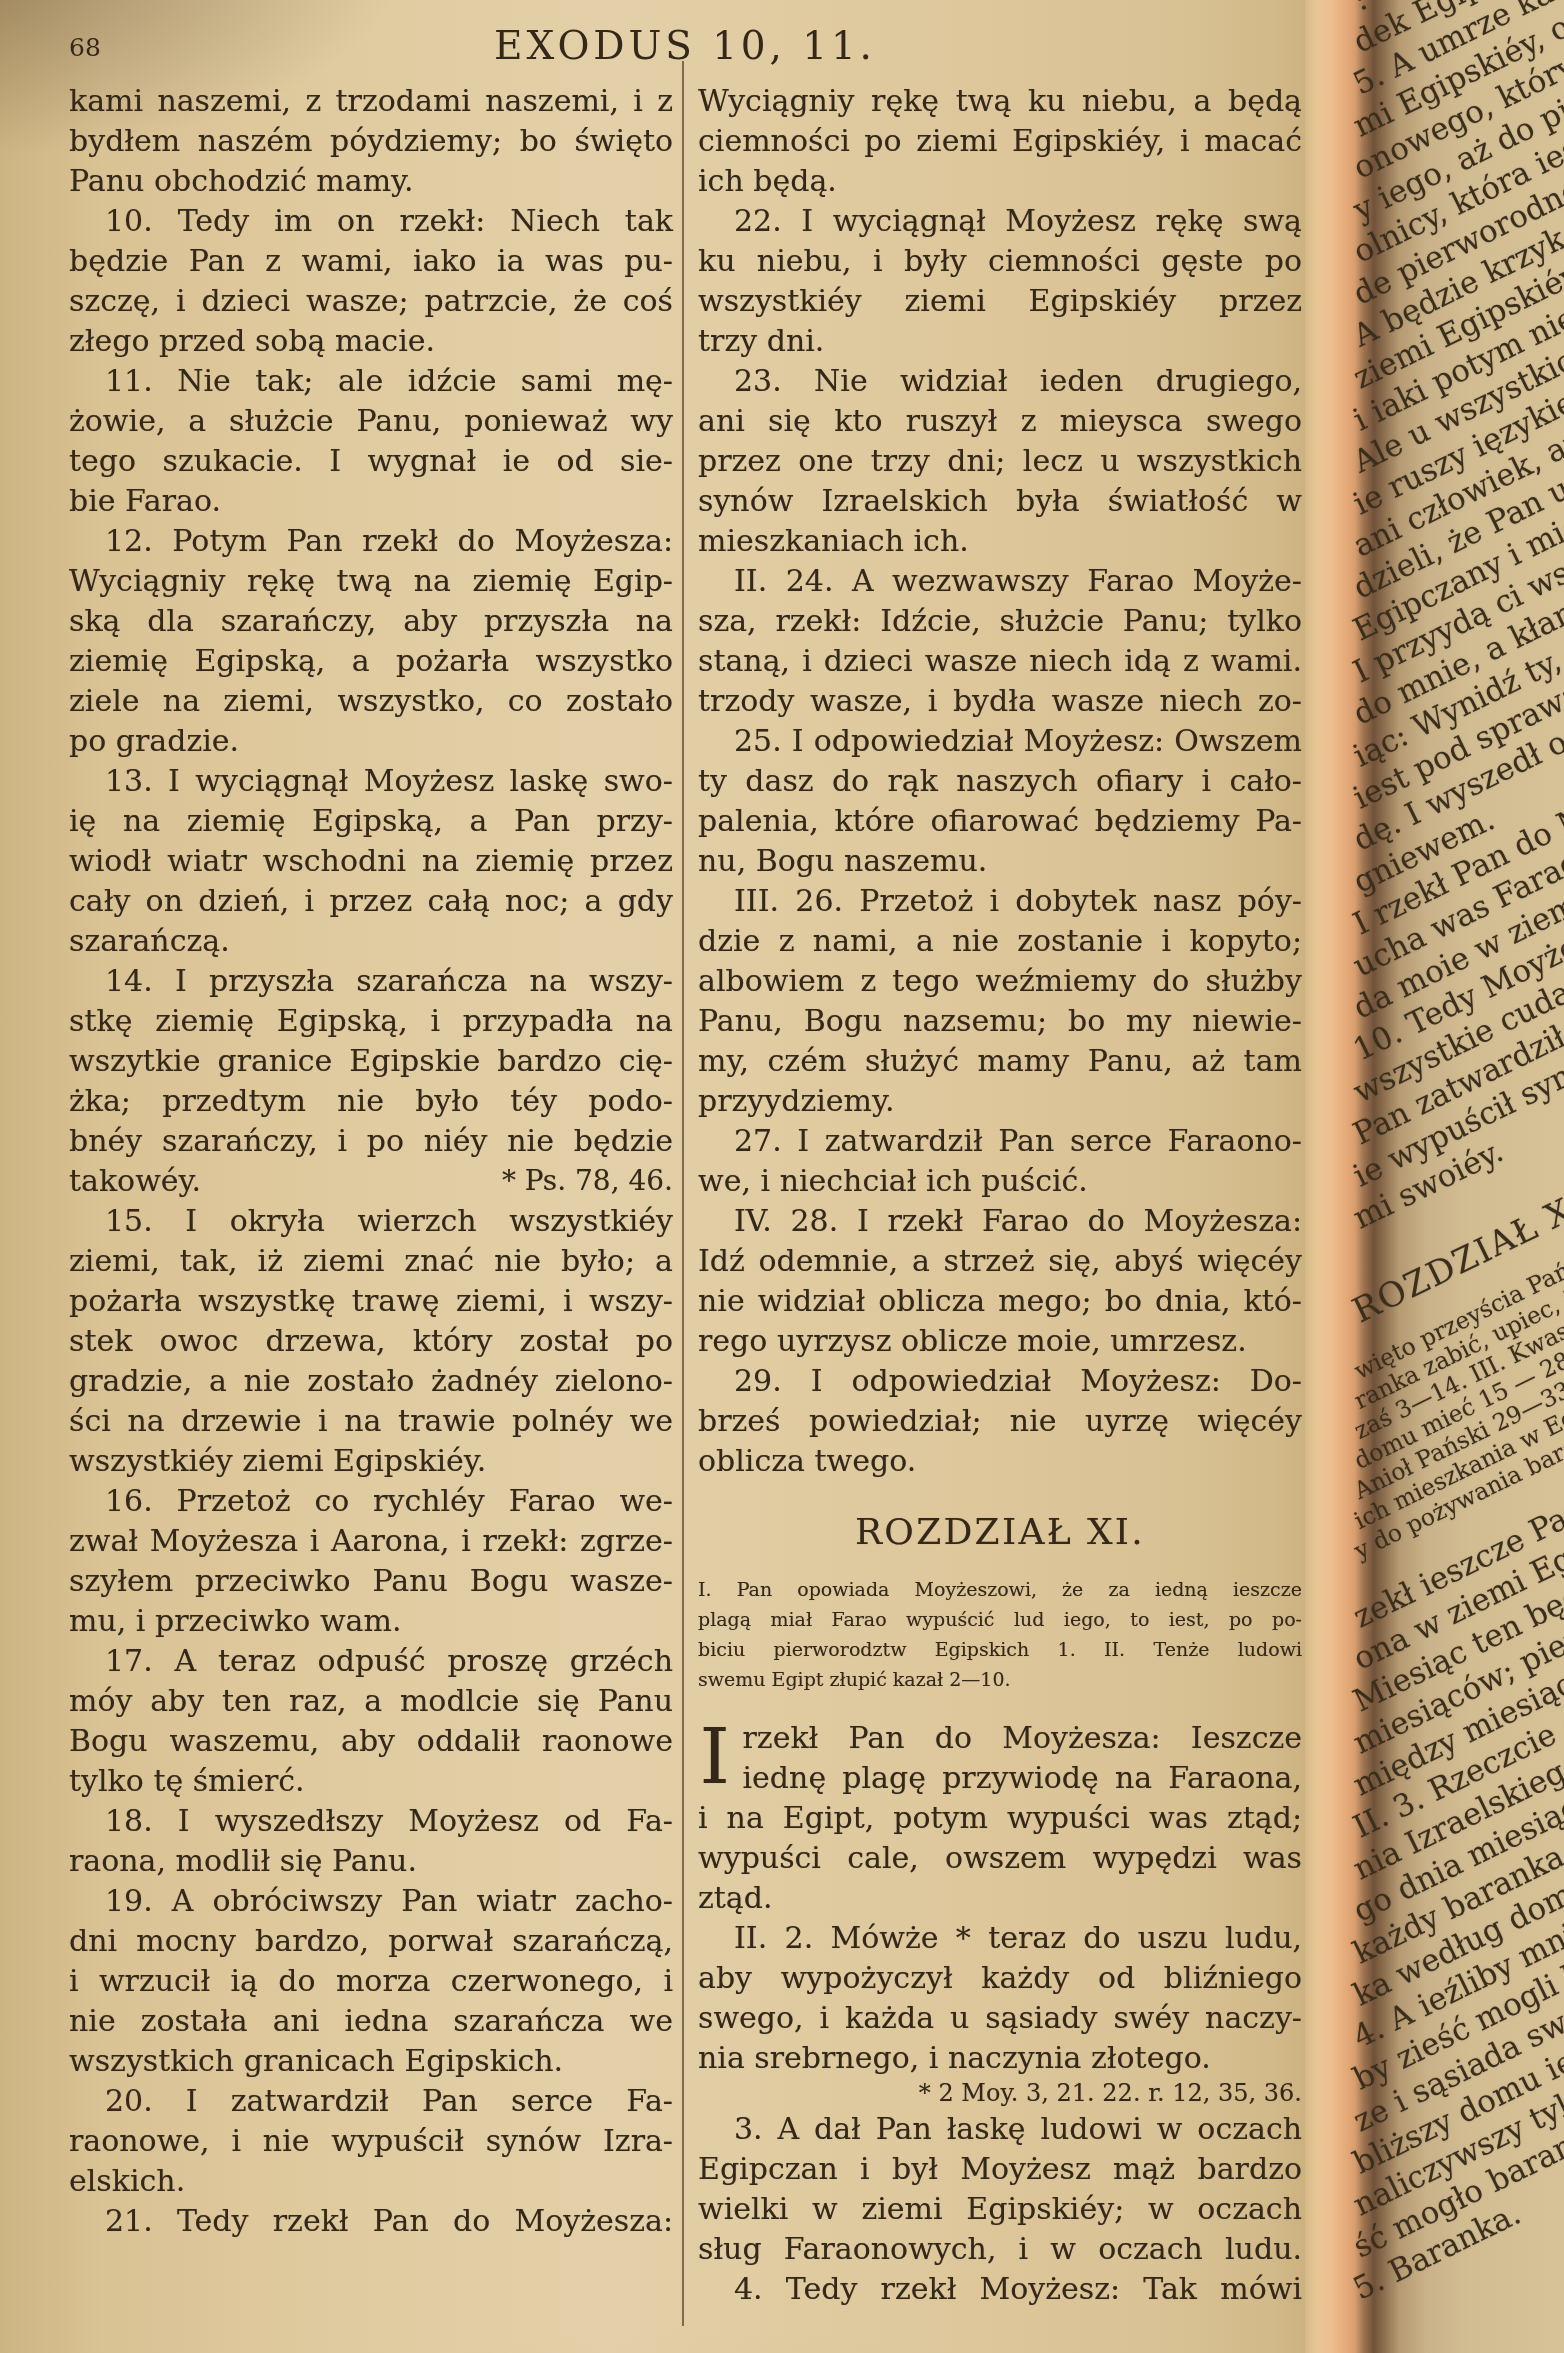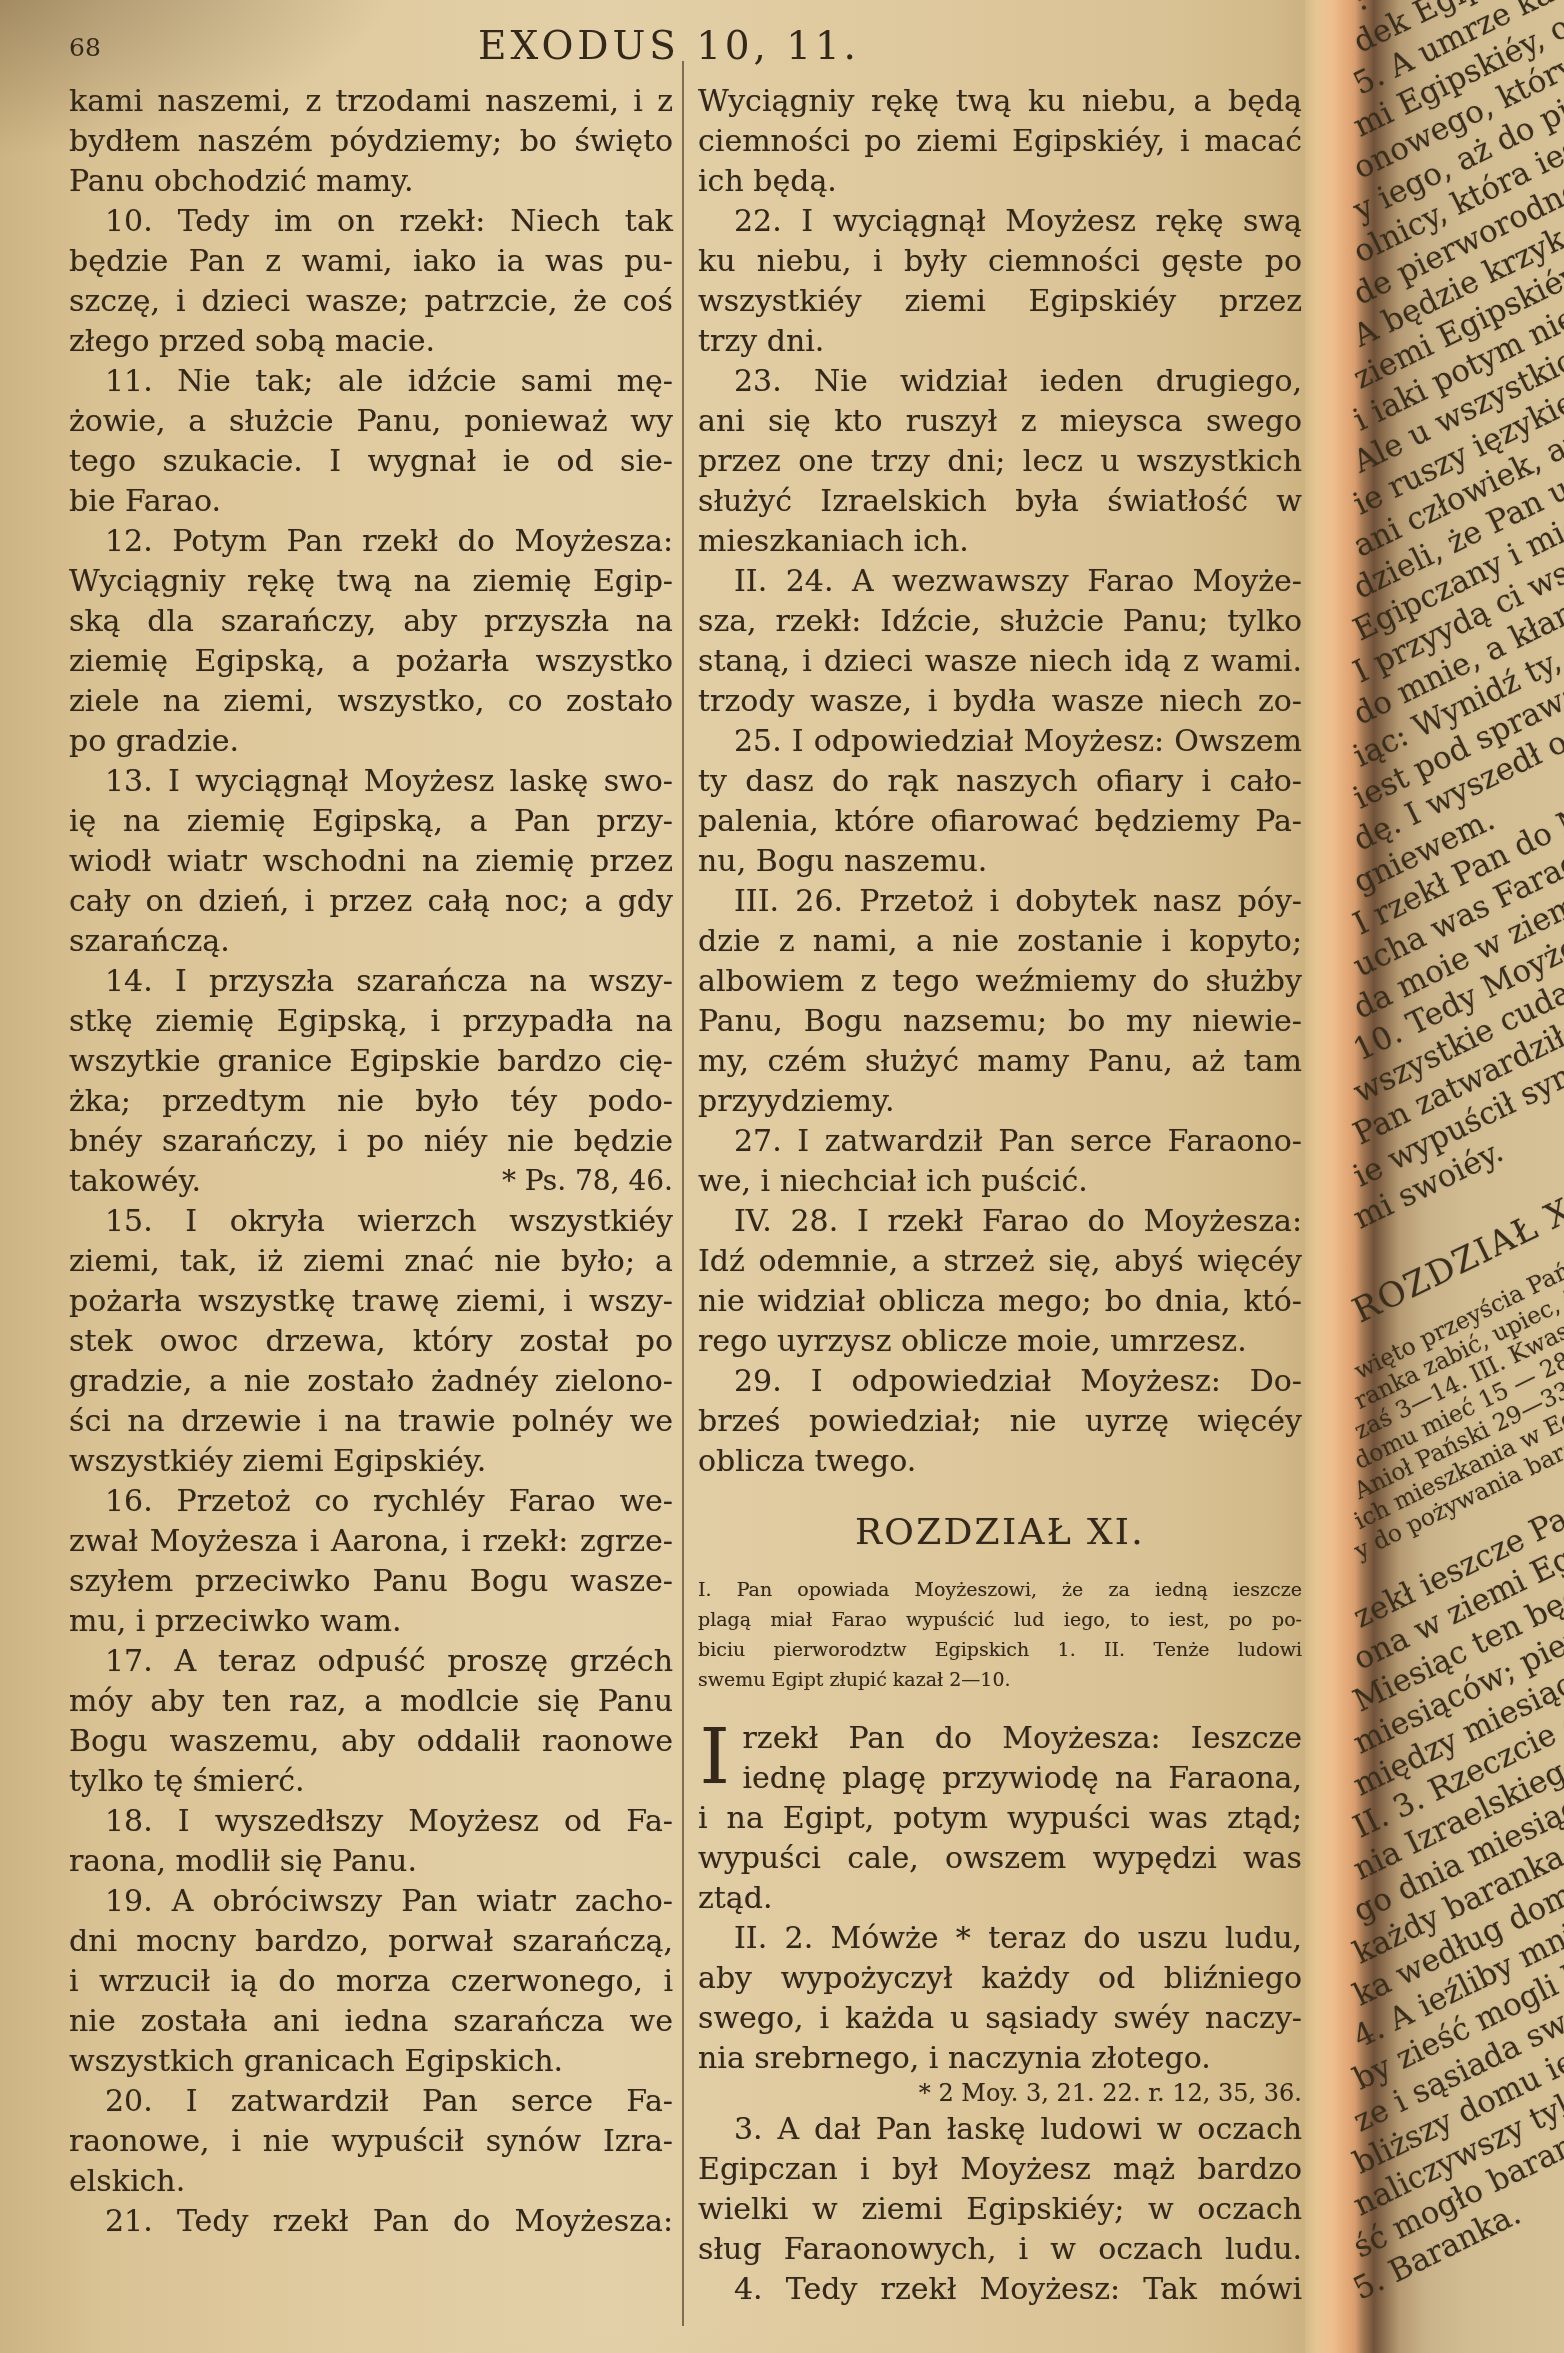--- a/index.html
+++ b/index.html
@@ -10,21 +10,21 @@
     background:#d8c298;
   }
   .page{
     position:absolute;inset:0;
     background:
       radial-gradient(704px 329px at -31px -47px, rgba(62,38,16,.38), rgba(62,38,16,0) 62%),
       radial-gradient(1095px 548px at 45% 115%, rgba(120,90,50,.10), rgba(120,90,50,0) 70%),
       linear-gradient(90deg,#cdb483 0px,#d9c294 102px,#e0cba0 336px,#e3d0a8 610px,#dfc99e 876px,#d9c295 1158px,#d2ba8a 1268px,#cdb281 1305px);
   }
   .pageno{position:absolute;left:69px;top:27px;font-size:25px;line-height:41px;}
-  .title{position:absolute;left:51px;top:23.5px;width:1236px;text-align:center;font-size:39px;line-height:44px;letter-spacing:3.9px;}
+  .title{position:absolute;left:67px;top:23.5px;width:1236px;text-align:center;font-size:39px;line-height:44px;letter-spacing:3.9px;}
   .divider{position:absolute;left:682px;top:61px;height:2265px;width:2.3px;background:rgba(62,46,28,.62);}
   .col{position:absolute;top:81px;width:604px;}
   .col-left{left:69px;}
   .col-right{left:698px;}
   .ln{
     font-size:30px;line-height:40px;height:40px;
     text-align:justify;text-align-last:justify;
     text-shadow:0 0 0.8px rgba(51,40,26,.35);
   }
   .ln.l{text-align-last:left;}
@@ -126,21 +126,21 @@
       <div class="ln j">Wyciągniy rękę twą ku niebu, a będą</div>
       <div class="ln j">ciemności po ziemi Egipskiéy, i macać</div>
       <div class="ln l">ich będą.</div>
       <div class="ln j in">22. I wyciągnął Moyżesz rękę swą</div>
       <div class="ln j">ku niebu, i były ciemności gęste po</div>
       <div class="ln j">wszystkiéy ziemi Egipskiéy przez</div>
       <div class="ln l">trzy dni.</div>
       <div class="ln j in">23. Nie widział ieden drugiego,</div>
       <div class="ln j">ani się kto ruszył z mieysca swego</div>
       <div class="ln j">przez one trzy dni; lecz u wszystkich</div>
-      <div class="ln j">służyć Izraelskich była światłość w</div>
+      <div class="ln j">synów Izraelskich była światłość w</div>
       <div class="ln l">mieszkaniach ich.</div>
       <div class="ln j in">II. 24. A wezwawszy Farao Moyże-</div>
       <div class="ln j">sza, rzekł: Idźcie, służcie Panu; tylko</div>
       <div class="ln j">staną, i dzieci wasze niech idą z wami.</div>
       <div class="ln j">trzody wasze, i bydła wasze niech zo-</div>
       <div class="ln j in">25. I odpowiedział Moyżesz: Owszem</div>
       <div class="ln j">ty dasz do rąk naszych ofiary i cało-</div>
       <div class="ln j">palenia, które ofiarować będziemy Pa-</div>
       <div class="ln l">nu, Bogu naszemu.</div>
       <div class="ln j in">III. 26. Przetoż i dobytek nasz póy-</div>

